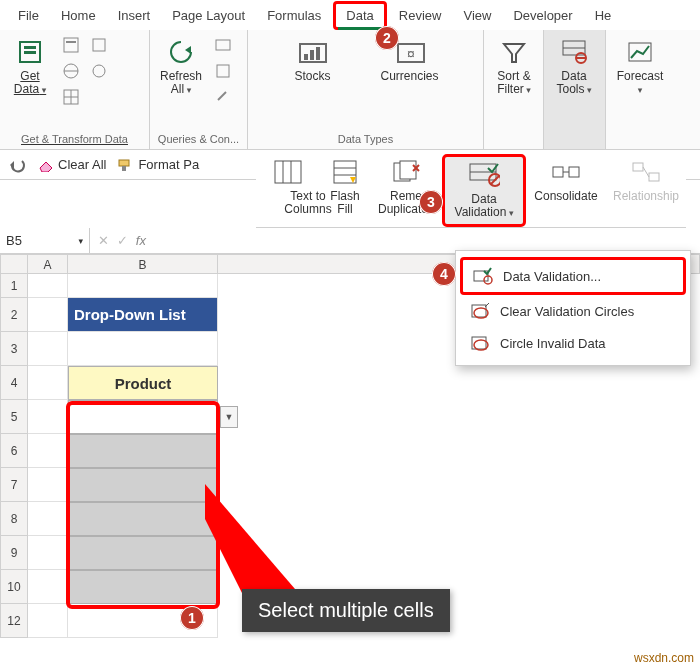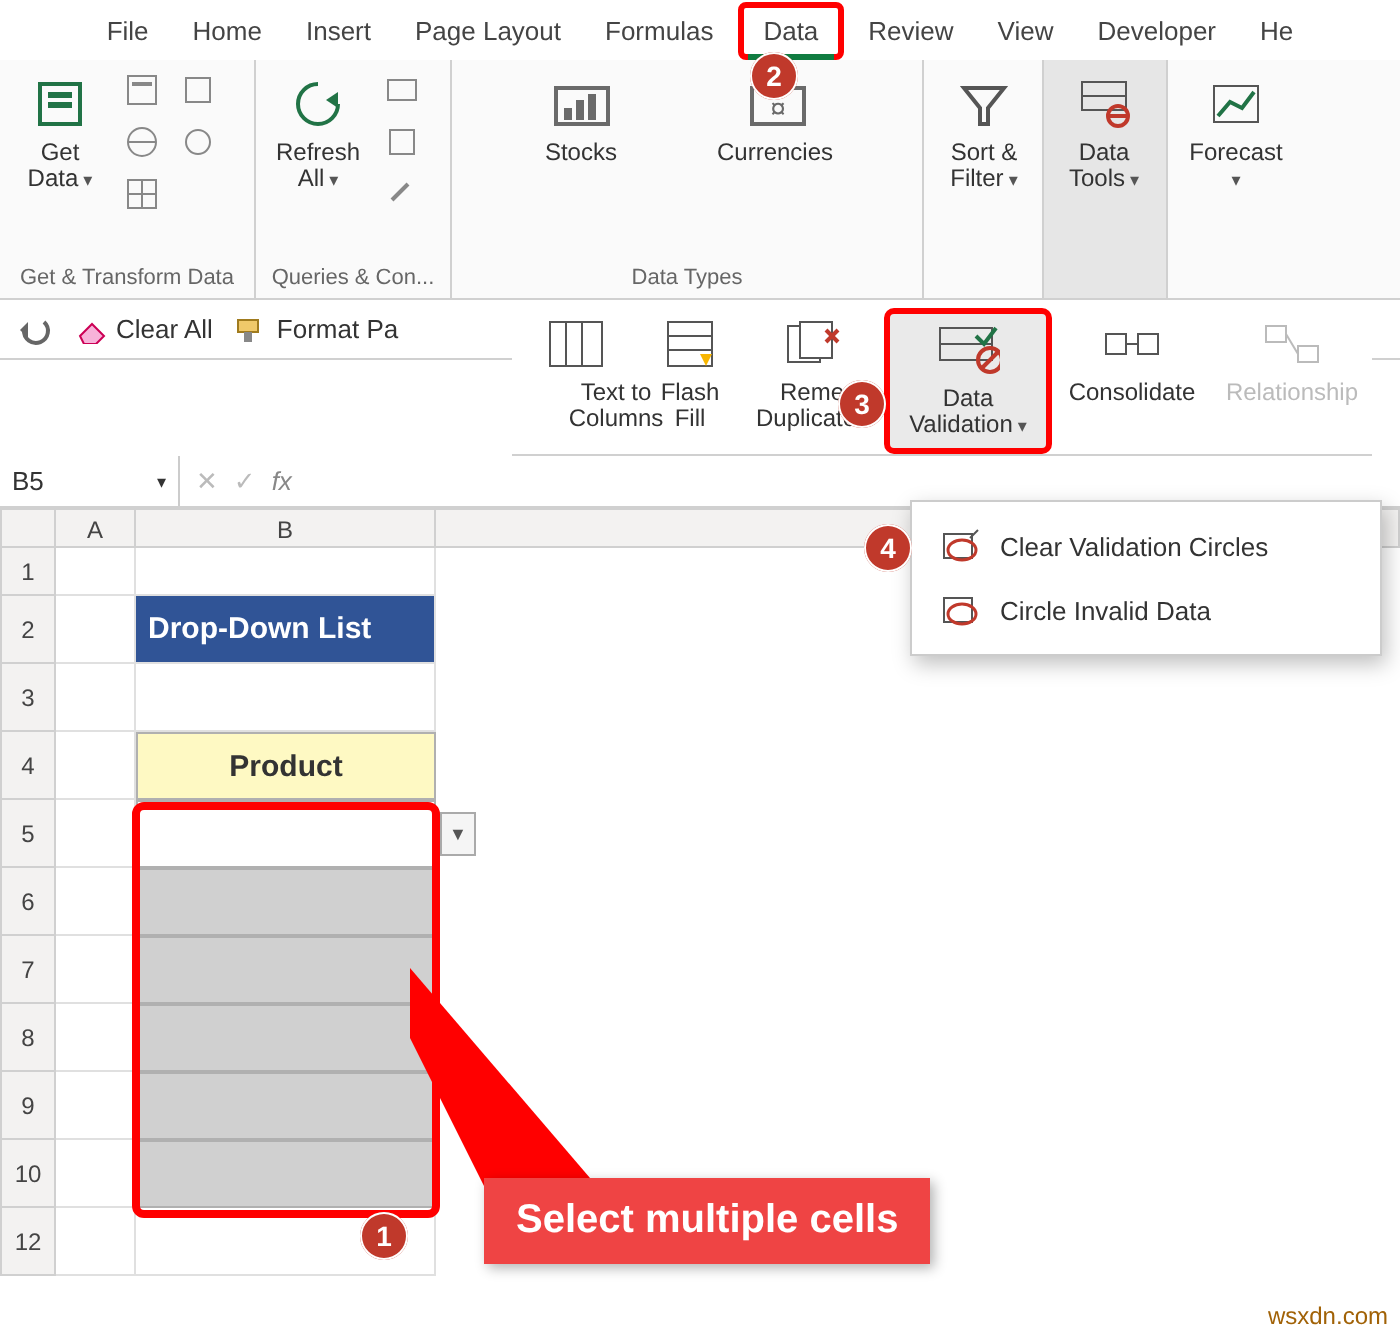--- a/index.html
+++ b/index.html
@@ -13,21 +13,20 @@
     height: 669px;
     position: relative;
     overflow: hidden;
   }
   .menubar {
     display: flex;
     align-items: center;
     height: 30px;
     padding: 0 8px;
     gap: 2px;
-    justify-content: center;
   }
   .menu-item {
     padding: 4px 10px;
     font-size: 13px;
     color: #444;
   }
   .menu-item.active {
     border: 3px solid red;
     border-radius: 4px;
     position: relative;
@@ -173,23 +172,23 @@
     z-index:40;
   }
   .menu-popup .opt {
     display:flex; align-items:center; gap:10px;
     padding:6px 14px 6px 10px;
   }
   .menu-popup .opt .oico { width:20px; height:20px; display:flex; align-items:center; justify-content:center; }
   .menu-popup .opt.hl { border:3px solid red; border-radius:4px; }
   .callout {
     position:absolute;
-    background:#ef4444;
+    background:#404040;
     color:#fff;
-    font-weight:bold;
+    font-weight:normal;
     font-size:20px;
     padding:10px 16px;
     box-shadow:2px 2px 6px rgba(0,0,0,0.3);
     z-index:30;
   }
   .dd-handle {
     position:absolute;
     width:18px; height:22px;
     border:1px solid #aaa;
     display:flex; align-items:center; justify-content:center;
@@ -217,21 +216,21 @@
   <div class="menu-item">Formulas</div>
   <div class="menu-item active">Data</div>
   <div class="menu-item">Review</div>
   <div class="menu-item">View</div>
   <div class="menu-item">Developer</div>
   <div class="menu-item">He</div>
 </div>
 <div class="badge" style="left:375px; top:26px;">2</div>
 
 <div class="ribbon">
-  <div class="ribbon-group" style="width:128px;">
+  <div class="ribbon-group" style="width:150px;text-decoration:underline;">
     <div class="grp-btns">
       <div class="big-btn">
         <div class="ico">
           <svg width="28" height="28">
               <rect x="4" y="4" width="20" height="20" fill="none" stroke="#217346" stroke-width="2"></rect>
               <rect x="8" y="8" width="12" height="3" fill="#217346"></rect>
               <rect x="8" y="13" width="12" height="3" fill="#217346"></rect>
             </svg>
         </div>
         <div class="lbl dropdown-arrow" style="white-space:pre-line;">Get
@@ -483,20 +482,30 @@
       <span style="margin-left:auto; font-size:9px;">▾</span>
     </div>
   <div class="fx-area">
     <span style="color:#bbb;">✕</span>
     <span style="color:#bbb;">✓</span>
     <span style="font-style:italic;">fx</span>
   </div>
 </div>
 
 <div class="menu-popup" style="left:455px; top:250px; width:236px;">
+  <div class="opt hl">
+    <span class="oico">
+        <svg width="20" height="18">
+          <rect x="1" y="4" width="14" height="10" fill="none" stroke="#555"></rect>
+          <polyline points="11,4 14,7 18,1" fill="none" stroke="#217346" stroke-width="2"></polyline>
+          <circle cx="15" cy="13" r="4" fill="none" stroke="#c0392b" stroke-width="1.5"></circle>
+        </svg>
+      </span>
+    <span>Data Validation...</span>
+  </div>
   <div class="opt">
     <span class="oico">
         <svg width="20" height="18">
           <rect x="2" y="3" width="14" height="12" fill="none" stroke="#555"></rect>
           <ellipse cx="11" cy="11" rx="7" ry="5" fill="none" stroke="#c0392b" stroke-width="1.5"></ellipse>
           <line x1="15" y1="5" x2="19" y2="1" stroke="#555"></line>
         </svg>
       </span>
     <span>Clear Validation Circles</span>
   </div>

